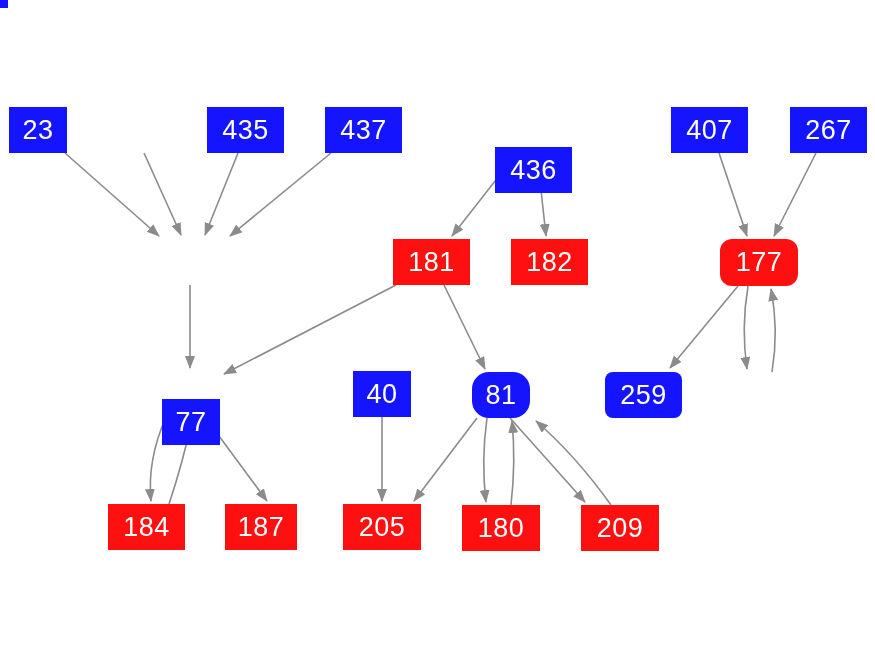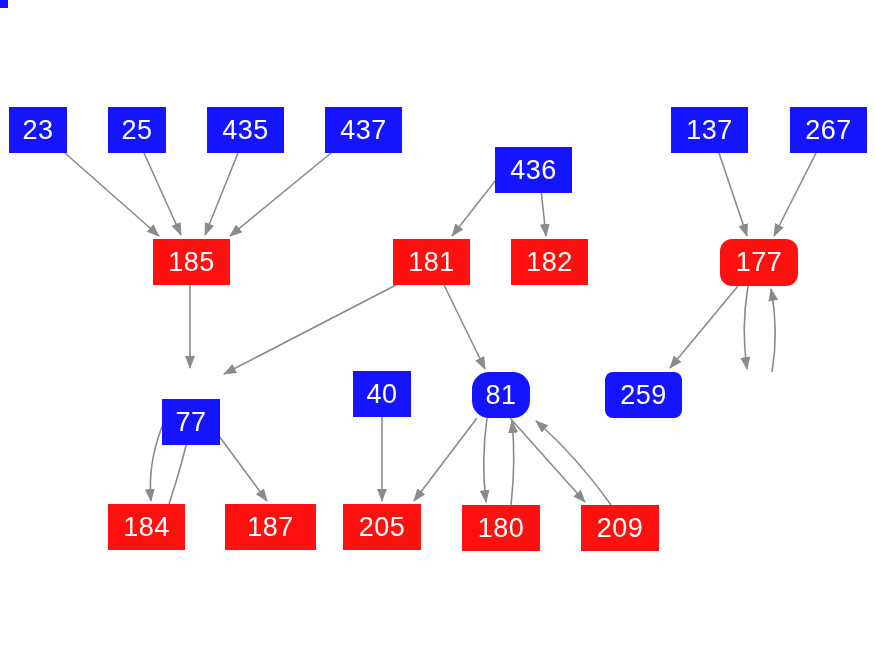--- a/index.html
+++ b/index.html
@@ -56,35 +56,33 @@
         <path d="M 477,418 L 414,501" class="edge" marker-end="url(#arrow)"></path>
         <path d="M 487,418 Q 481,461 486,502" class="edge" marker-end="url(#arrow)"></path>
         <path d="M 511,505 Q 516,461 512,421" class="edge" marker-end="url(#arrow)"></path>
         <path d="M 510,418 L 585,502" class="edge" marker-end="url(#arrow)"></path>
         <path d="M 611,505 Q 576,456 536,421" class="edge" marker-end="url(#arrow)"></path>
       </g>
   </svg>
 
   <div class="node-layer">
       <div class="node blue" style="left: 9px; top: 107px; width: 58px; height: 46px;">23</div>
-      <div class="node blue" style="left: 108px; top: 107px; width: 58px; height: 46px;">25</div>
       <div class="node blue" style="left: 207px; top: 107px; width: 77px; height: 46px;">435</div>
       <div class="node blue" style="left: 325px; top: 107px; width: 77px; height: 46px;">437</div>
       <div class="node blue" style="left: 495px; top: 107px; width: 77px; height: 46px; margin-top: 40px;">436</div>
-      <div class="node blue" style="left: 671px; top: 107px; width: 77px; height: 46px;">137</div>
+      <div class="node blue" style="left: 671px; top: 107px; width: 77px; height: 46px;">407</div>
       <div class="node blue" style="left: 790px; top: 107px; width: 77px; height: 46px;">267</div>
-      <div class="node red" style="left: 153px; top: 239px; width: 77px; height: 46px;">185</div>
       <div class="node red" style="left: 393px; top: 239px; width: 77px; height: 46px;">181</div>
       <div class="node red" style="left: 511px; top: 239px; width: 77px; height: 46px;">182</div>
       <div class="node red" style="left: 720px; top: 239px; width: 78px; height: 47px; border-radius: 12px;">177</div>
       <div class="node blue" style="left: 162px; top: 371px; width: 58px; height: 46px; margin-top: 28px;">77</div>
       <div class="node blue" style="left: 353px; top: 371px; width: 58px; height: 46px;">40</div>
       <div class="node blue" style="left: 472px; top: 372px; width: 58px; height: 46px; border-radius: 17px;">81</div>
       <div class="node blue" style="left: 605px; top: 372px; width: 77px; height: 46px; border-radius: 8px;">259</div>
       <div class="node red" style="left: 108px; top: 504px; width: 77px; height: 46px;">184</div>
-      <div class="node red" style="left: 225px; top: 504px; width: 91px; height: 46px;">187</div>
+      <div class="node red" style="left: 225px; top: 504px; width: 72px; height: 46px;">187</div>
       <div class="node red" style="left: 343px; top: 504px; width: 78px; height: 46px;">205</div>
       <div class="node red" style="left: 462px; top: 505px; width: 78px; height: 46px;">180</div>
       <div class="node red" style="left: 581px; top: 505px; width: 78px; height: 46px;">209</div>
     </div>
 
   <div class="corner-square" style="left: 0px; top: 0px; width: 8px; height: 8px;"></div>
 </div>
 
 </body></html>

